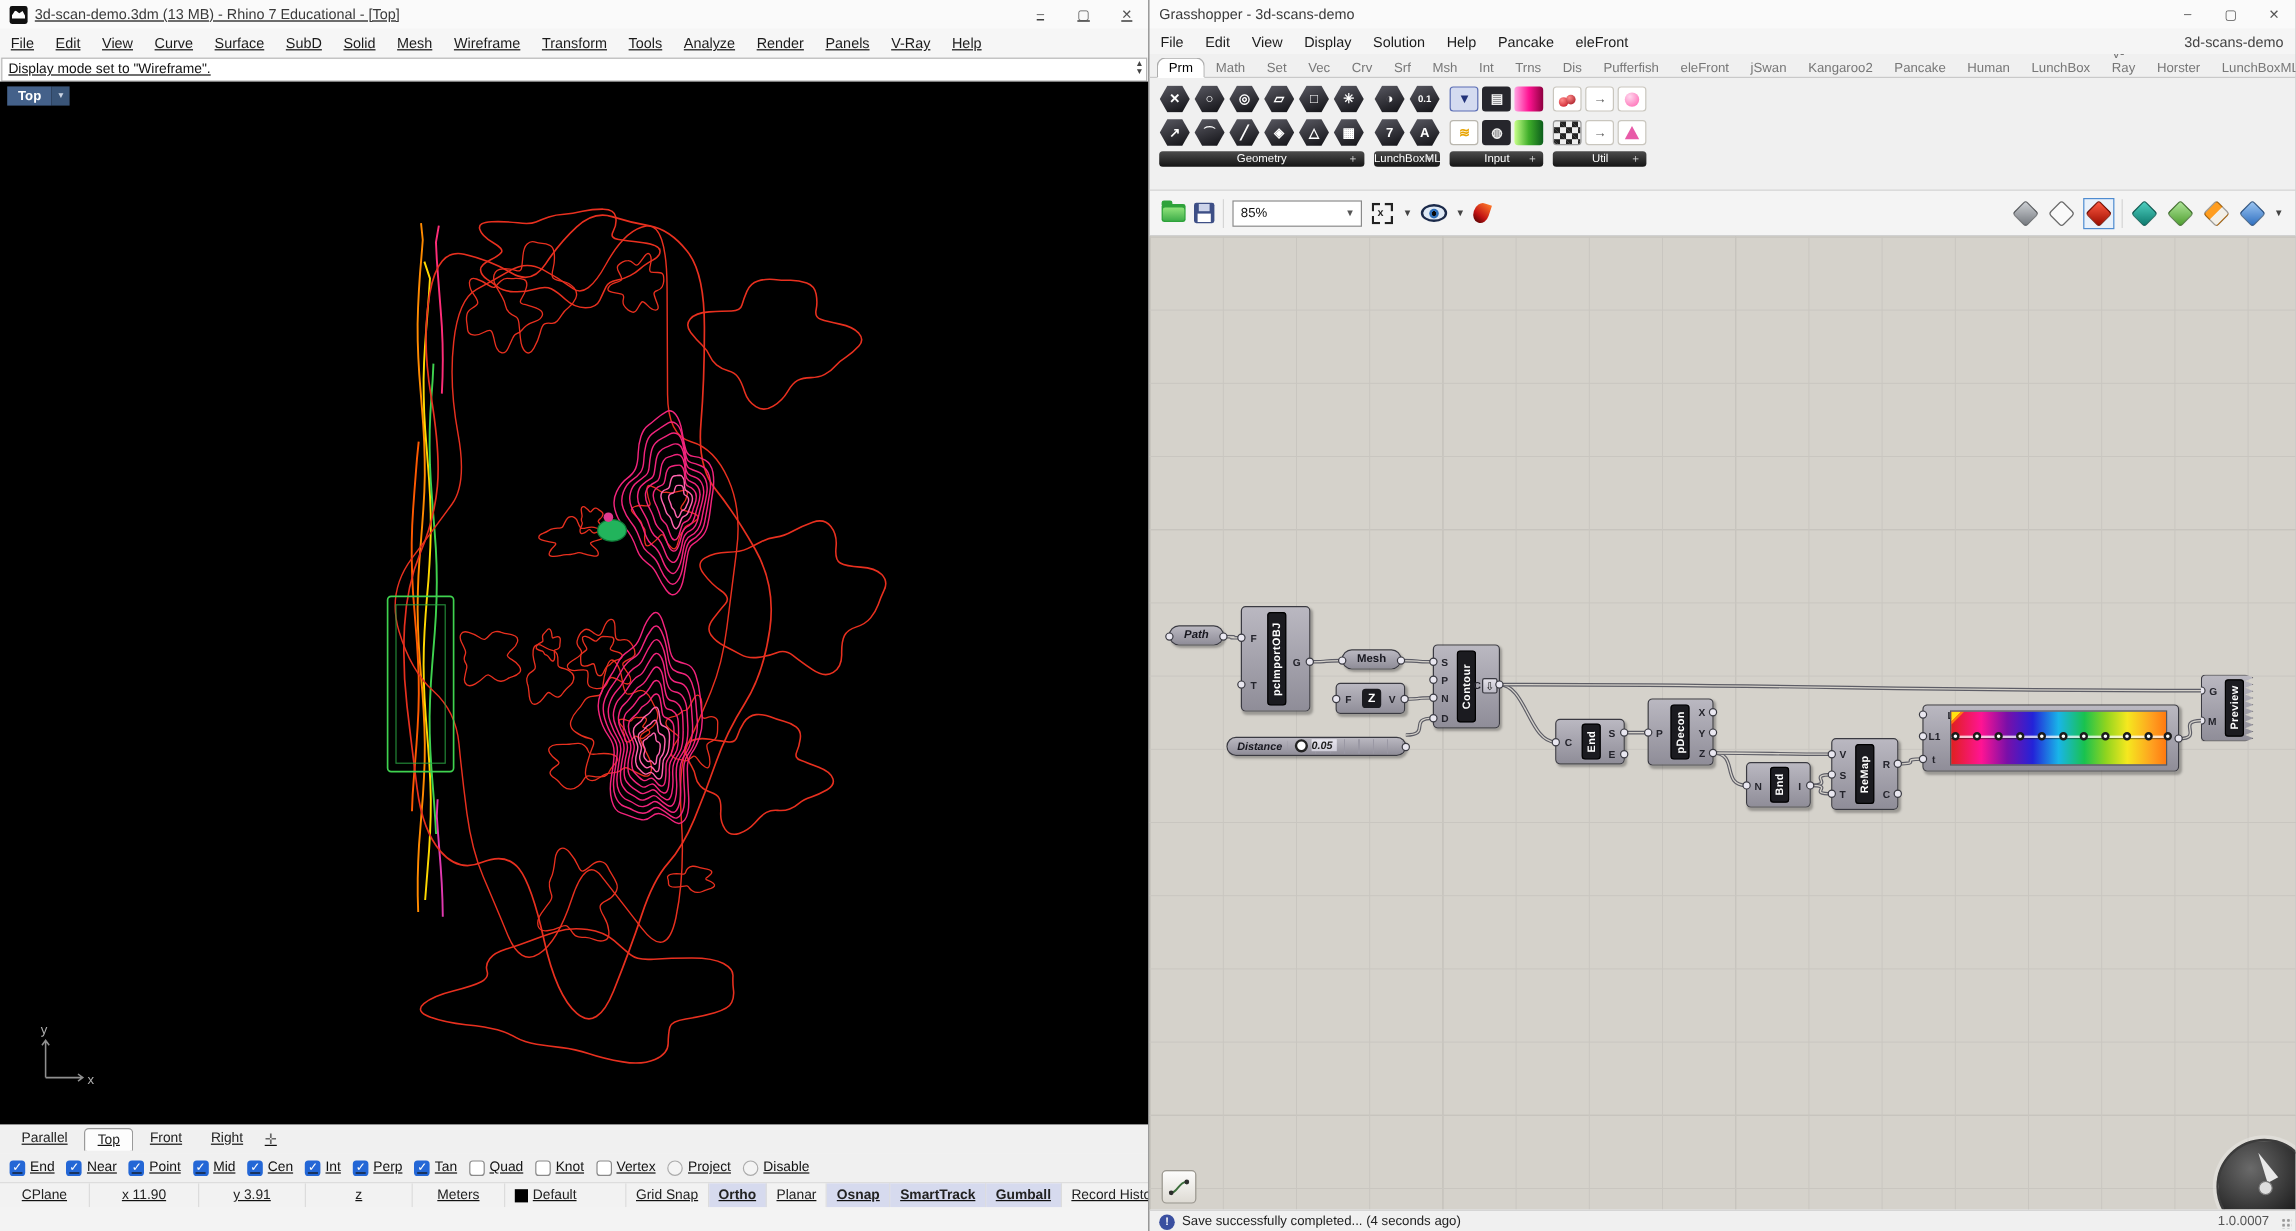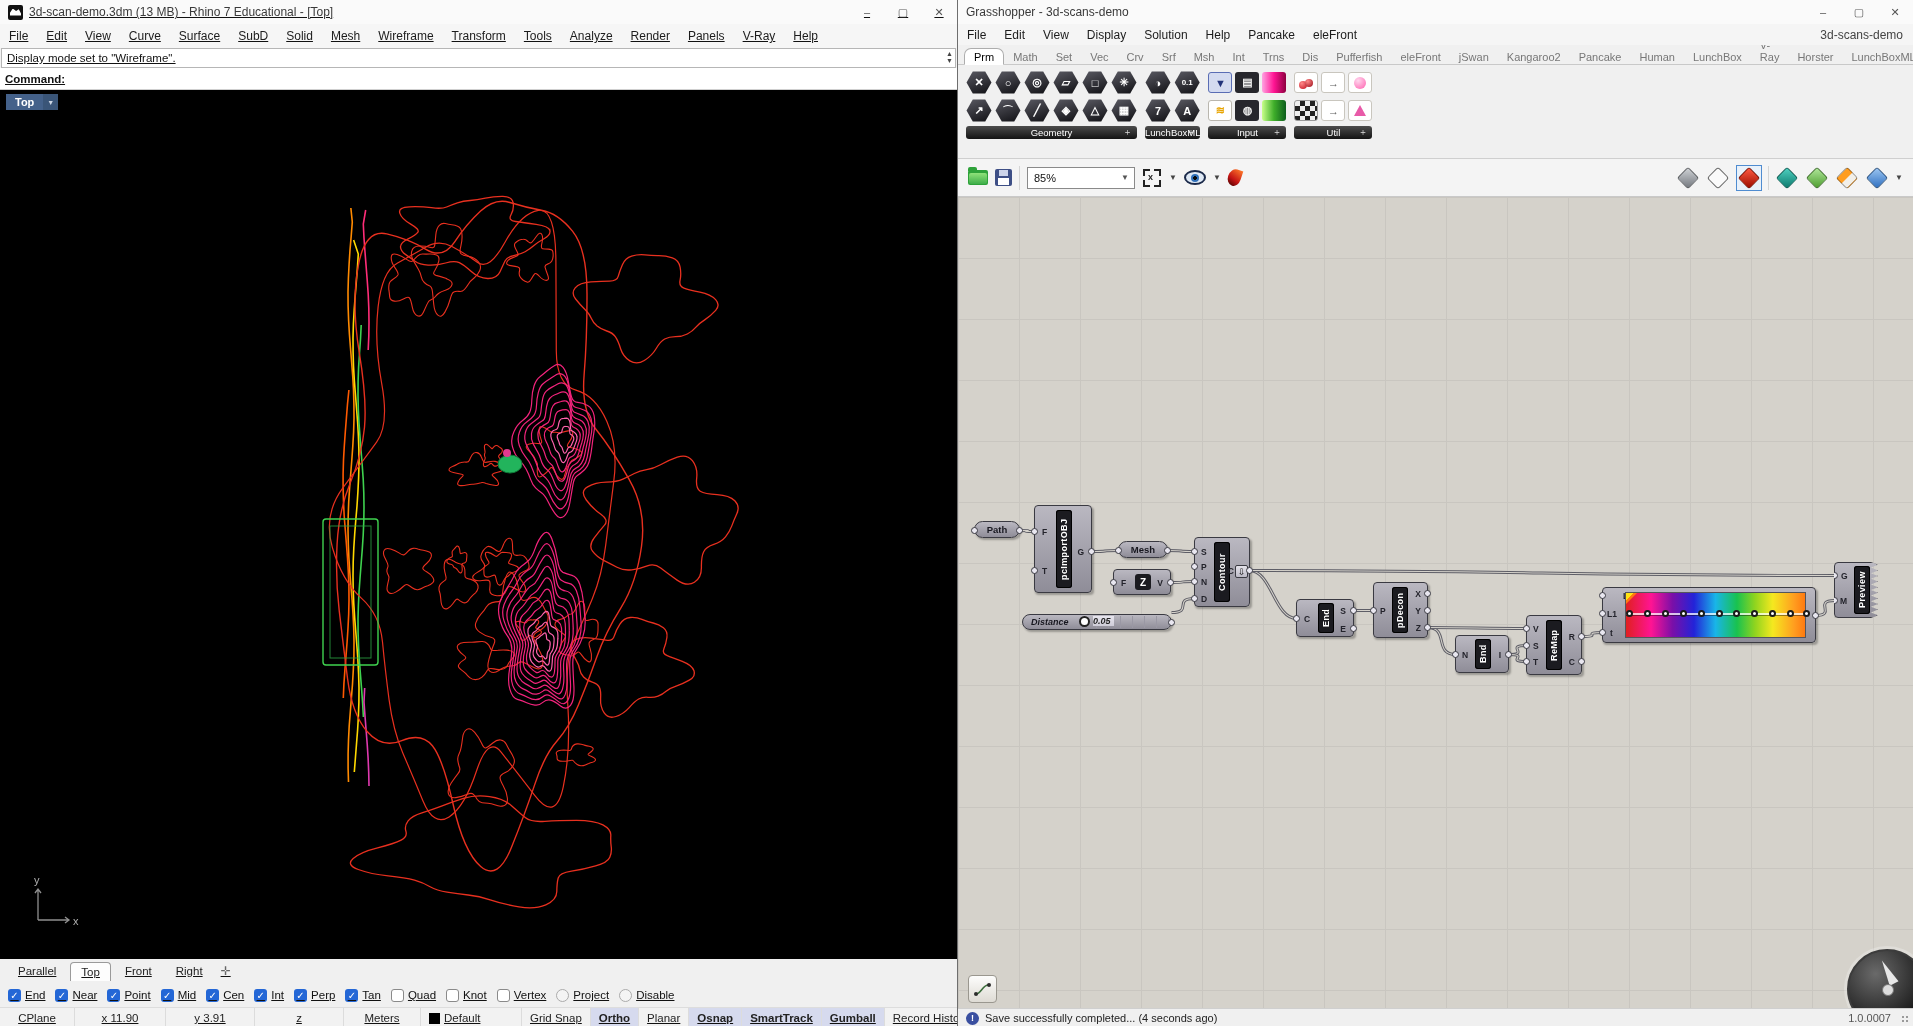--- a/index.html
+++ b/index.html
@@ -149,23 +149,20 @@
     <span class="mitem">Panels</span>
     <span class="mitem">V-Ray</span>
     <span class="mitem">Help</span>
   </div>
   <div class="cmdhist">
     <span>Display mode set to "Wireframe".</span>
     <span class="spinner">
         <span>▲</span>
         <span>▼</span>
       </span>
-  </div>
-  <div class="cmdline">
-    <span>Command:</span>
   </div>
 
   <div class="viewport">
     <div class="vpchip">
       <span class="lbl">Top</span>
       <span class="dd">▼</span>
     </div>
     <svg id="vp-art" class="axiswrap" width="956" height="869">
         <path d="M350.8572643004099,118 L352.3,132 L351.2,146 L350.0,160 L349.1,174 L348.4,188 L348.0,202 L348.1,216 L348.6,230 L349.4,244 L350.5,258 L351.6,272 L352.7,286 L353.5,300 L353.9,314 L354.0,328 L353.6,342 L352.8,356 L351.8,370 L350.7,384 L349.6,398 L348.7,412 L348.2,426 L348.0,440 L348.3,454 L348.9,468 L349.8,482 L350.9,496 L352.1,510 L353.0,524 L353.7,538 L354.0,552 L353.9,566 L353.3,580 L352.5,594 L351.4,608 L350.3,622 L349.2,636 L348.5,650 L348.1,664 L348.1,678 L348.5,692" fill="none" stroke="#ff8a00" stroke-width="1.6"></path>
         <path d="M353.62696393808795,150 L358.3,164 L357.4,178 L356.3,192 L355.2,206 L354.2,220 L353.4,234 L353.0,248 L353.1,262 L353.5,276 L354.3,290 L355.4,304 L356.5,318 L357.6,332 L358.4,346 L358.9,360 L359.0,374 L358.6,388 L357.9,402 L357.0,416 L355.8,430 L354.7,444 L353.8,458 L353.2,472 L353.0,486 L353.2,500 L353.8,514 L354.7,528 L355.8,542 L356.9,556 L357.9,570 L358.6,584 L359.0,598 L358.9,612 L358.4,626 L357.6,640 L356.5,654 L355.4,668 L354.3,682" fill="none" stroke="#ffd900" stroke-width="1.6"></path>
@@ -490,21 +487,21 @@
         <path d="M550.5,457.5 C572.5,457.5 546.5,448.5 568.5,448.5" fill="none" stroke="#5d5d66" stroke-width="3"></path>
         <path d="M550.5,457.5 C572.5,457.5 546.5,448.5 568.5,448.5" fill="none" stroke="#d5d2cb" stroke-width="1.1"></path>
         <path d="M550.5,457.5 C572.5,457.5 546.5,464.5 568.5,464.5" fill="none" stroke="#5d5d66" stroke-width="3"></path>
         <path d="M550.5,457.5 C572.5,457.5 546.5,464.5 568.5,464.5" fill="none" stroke="#d5d2cb" stroke-width="1.1"></path>
         <path d="M623.5,439.5 C645.5,439.5 622.5,435.5 644.5,435.5" fill="none" stroke="#5d5d66" stroke-width="3"></path>
         <path d="M623.5,439.5 C645.5,439.5 622.5,435.5 644.5,435.5" fill="none" stroke="#d5d2cb" stroke-width="1.1"></path>
         <path d="M857.5,418.5 C879.5,418.5 854.5,403.5 876.5,403.5" fill="none" stroke="#5d5d66" stroke-width="3"></path>
         <path d="M857.5,418.5 C879.5,418.5 854.5,403.5 876.5,403.5" fill="none" stroke="#d5d2cb" stroke-width="1.1"></path>
       </svg>
 
-    <div class="gnode pill" style="left:16px;top:324px;width:46px;height:17px;">
+    <div class="gnode pill" style="left:16px;top:324px;width:46px;height:17px;font-style:italic;">
       <span>Path</span>
       <i class="nub" style="left:-4px;top:5px;"></i>
       <i class="nub" style="right:-4px;top:5px;"></i>
     </div>
 
     <div class="gnode" style="left:76px;top:308px;width:58px;height:88px;">
       <div class="capsule" style="left:21px;top:4px;bottom:4px;width:16px;">pcImportOBJ</div>
       <span class="plab" style="left:7px;top:21px;">F</span>
       <span class="plab" style="left:7px;top:60px;">T</span>
       <span class="plab" style="right:7px;top:41px;">G</span>

